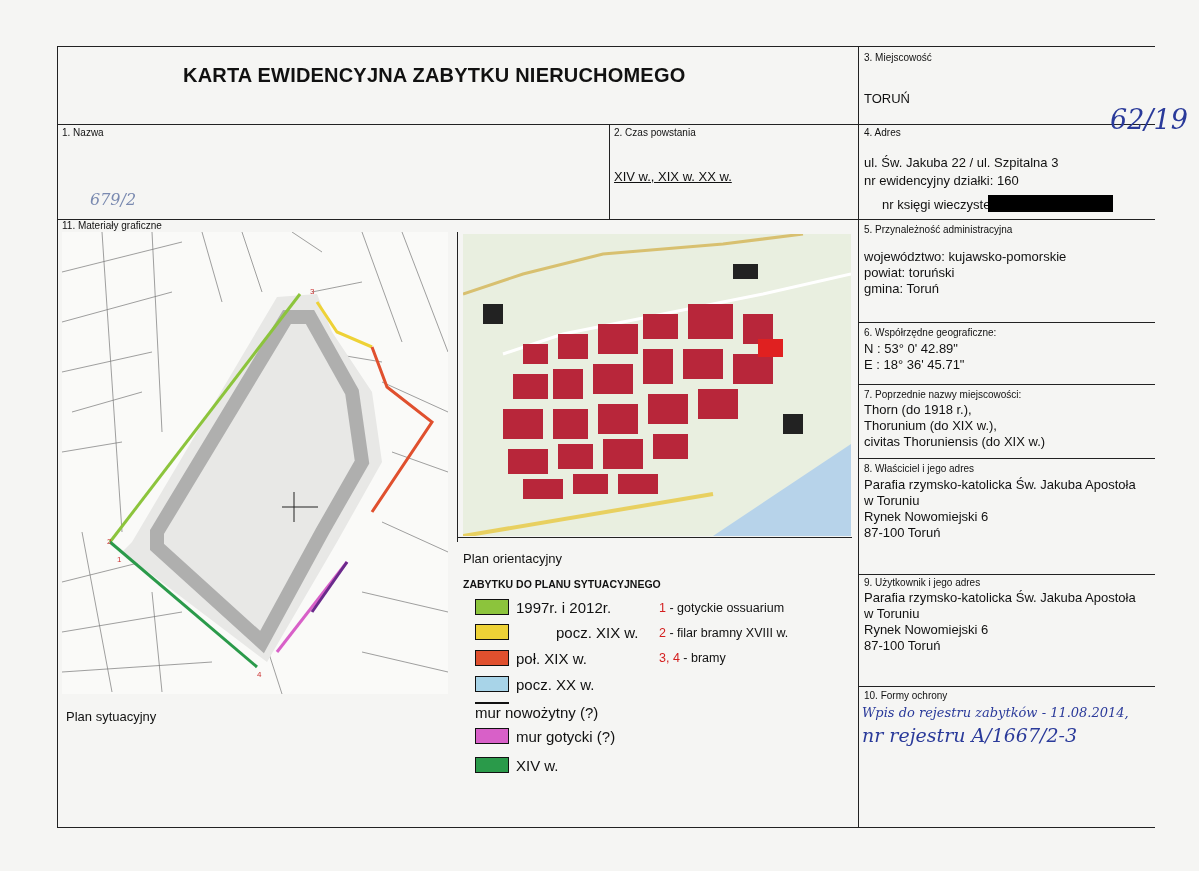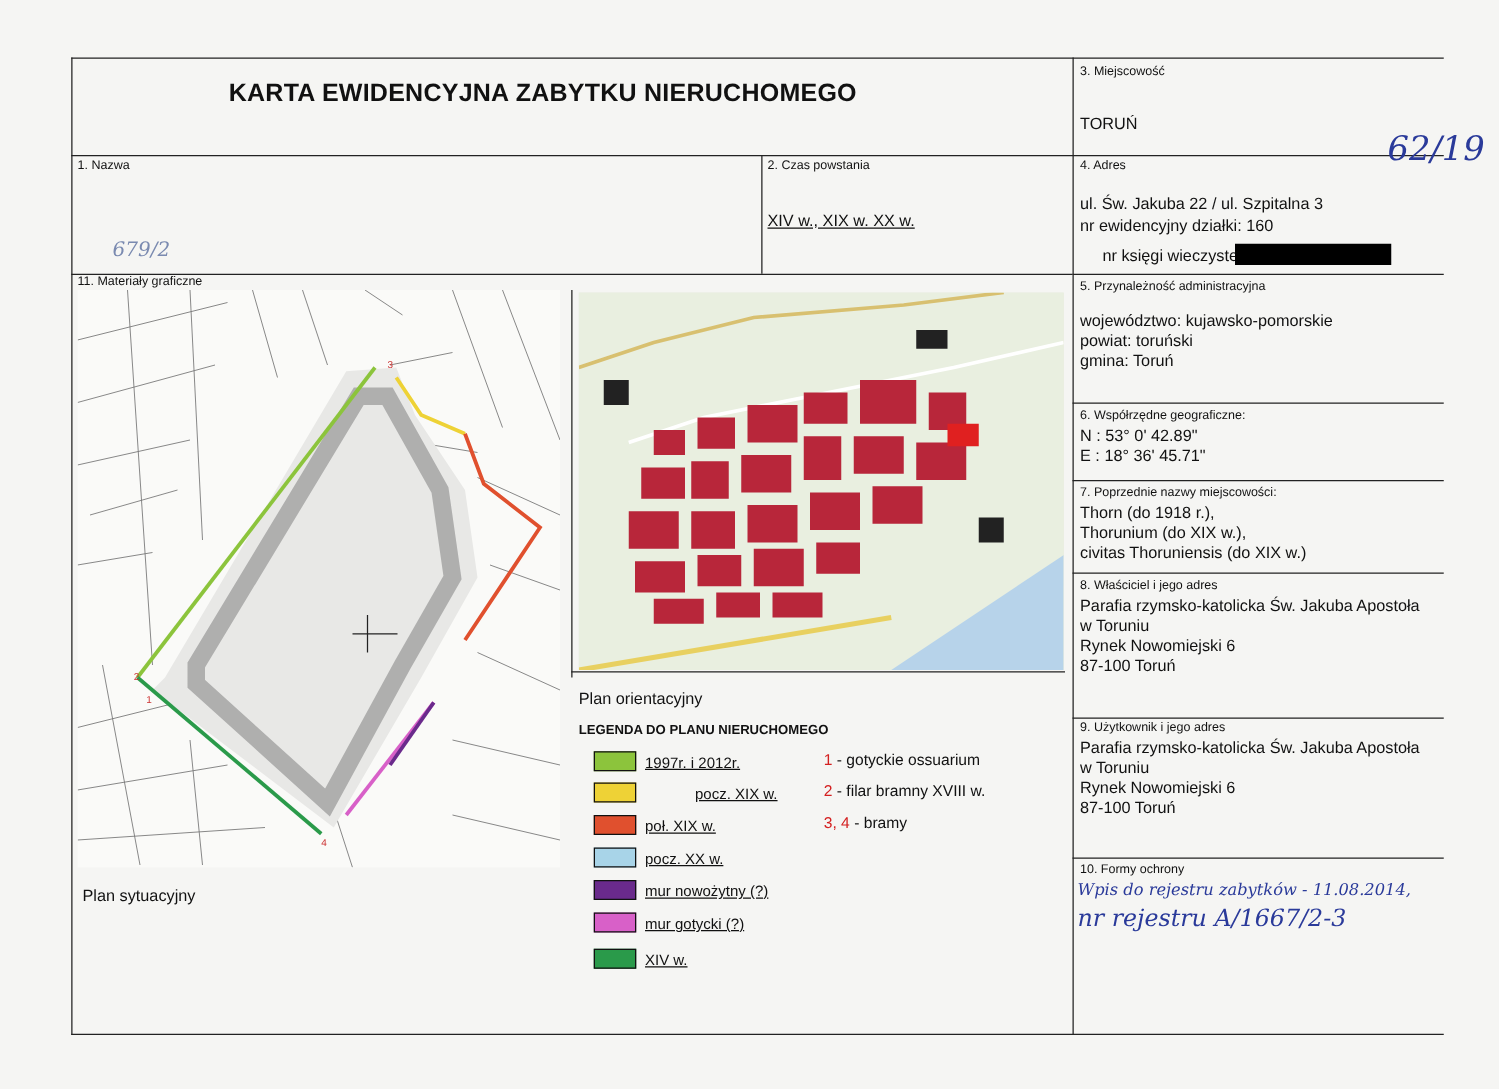--- a/index.html
+++ b/index.html
@@ -6,21 +6,21 @@
   body{width:1199px;height:871px;background:#f3f3f1;position:relative;overflow:hidden;font-family:"Liberation Sans",sans-serif;color:#111;}
   .paper{position:absolute;left:0;top:0;width:1199px;height:871px;background:#f5f5f3;}
   .line{position:absolute;background:#222;}
   .lbl{position:absolute;font-size:10px;color:#111;}
   .txt{position:absolute;font-size:13px;color:#111;line-height:16px;}
   .title1{position:absolute;left:183px;top:64px;font-size:20px;font-weight:bold;letter-spacing:0.2px;}
   .title2{position:absolute;left:268px;top:88px;font-size:18px;font-weight:bold;}
   .hand{position:absolute;font-family:"DejaVu Serif",serif;font-style:italic;color:#2a3a9a;}
   .redact{position:absolute;background:#000;}
   .map{position:absolute;overflow:hidden;}
-  .legend-row{position:absolute;left:475px;height:18px;display:flex;align-items:flex-end;font-size:12px;text-decoration:underline;}
+  .legend-row{position:absolute;left:475px;height:18px;display:flex;align-items:flex-start;font-size:15px;}
   .sw{width:34px;height:16px;border:1.5px solid #111;box-sizing:border-box;margin-right:7px;}
   .num{position:absolute;font-size:12.5px;}
   .num .r{color:#d42020;}
 </style>
 </head>
 <body>
 
 <div class="paper">
 
   <div class="line" style="left:57px;top:46px;width:1098px;height:1px;"></div>
@@ -148,39 +148,39 @@
           <rect x="20" y="70" width="20" height="20"></rect>
           <rect x="270" y="30" width="25" height="15"></rect>
           <rect x="320" y="180" width="20" height="20"></rect>
         </g>
       <path d="M250 302 L388 210 L388 302 Z" fill="#b7d3ea"></path>
       <path d="M0 302 L250 260" stroke="#e8d060" stroke-width="4" fill="none"></path>
     </svg>
   </div>
   <div class="txt" style="left:463px;top:551px;">Plan orientacyjny</div>
 
-  <div class="txt" style="left:463px;top:576px;font-size:10.5px;font-weight:bold;">LEGENDA DO PLANU NIERUCHOMEGO</div>
+  <div class="txt" style="left:463px;top:576px;font-size:10.5px;font-weight:bold;">ZABYTKU DO PLANU SYTUACYJNEGO</div>
 
   <div class="legend-row" style="top:599px;">
       <div class="sw" style="background:#8cc43c"></div>
       <span>1997r. i 2012r.</span>
     </div>
   <div class="legend-row" style="top:624px;gap:40px;">
       <div class="sw" style="background:#eed236"></div>
       <span>pocz. XIX w.</span>
     </div>
   <div class="legend-row" style="top:650px;">
       <div class="sw" style="background:#e0502e"></div>
       <span>poł. XIX w.</span>
     </div>
   <div class="legend-row" style="top:676px;">
       <div class="sw" style="background:#a8d4e8"></div>
       <span>pocz. XX w.</span>
     </div>
-  <div class="legend-row" style="top:702px;">
+  <div class="legend-row" style="top:702px;flex-direction:column;">
       <div class="sw" style="background:#6a2a8c"></div>
       <span>mur nowożytny (?)</span>
     </div>
   <div class="legend-row" style="top:728px;">
       <div class="sw" style="background:#d860c8"></div>
       <span>mur gotycki (?)</span>
     </div>
   <div class="legend-row" style="top:757px;">
       <div class="sw" style="background:#2a9a4a"></div>
       <span>XIV w.</span>

